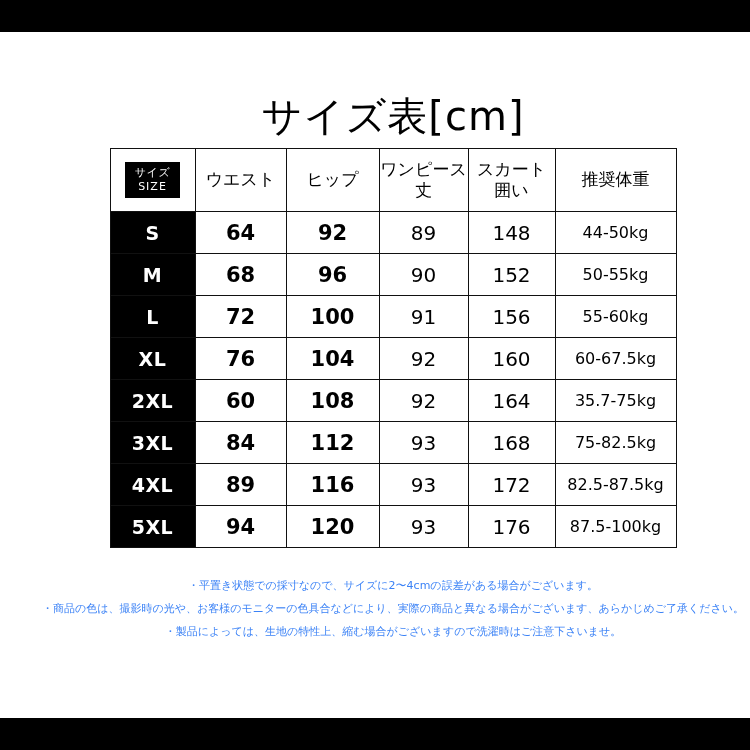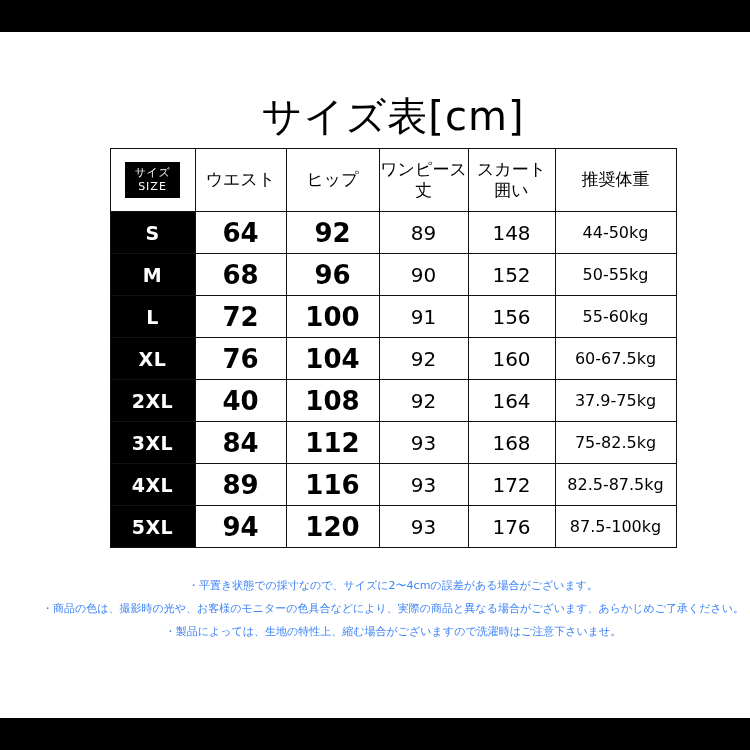--- a/index.html
+++ b/index.html
@@ -88,21 +88,21 @@
     padding: 4px 10px 5px 10px;
     letter-spacing: 0.5px;
     font-family: "DejaVu Sans", sans-serif;
   }
   .size-badge .l2 {
     display: block;
     letter-spacing: 1px;
   }
   tbody td {
     height: 41px;
-    font-size: 26px;
+    font-size: 21px;
     font-weight: 700;
   }
   tbody td.sz {
     background: #000000;
     color: #ffffff;
     font-size: 19px;
     font-weight: 700;
     letter-spacing: 0.5px;
   }
   tbody td.plain {
@@ -181,25 +181,25 @@
         <tr>
           <td class="sz">XL</td>
           <td>76</td>
           <td>104</td>
           <td class="plain">92</td>
           <td class="plain">160</td>
           <td class="weight">60-67.5kg</td>
         </tr>
         <tr>
           <td class="sz">2XL</td>
-          <td>40</td>
+          <td>60</td>
           <td>108</td>
           <td class="plain">92</td>
           <td class="plain">164</td>
-          <td class="weight">37.9-75kg</td>
+          <td class="weight">35.7-75kg</td>
         </tr>
         <tr>
           <td class="sz">3XL</td>
           <td>84</td>
           <td>112</td>
           <td class="plain">93</td>
           <td class="plain">168</td>
           <td class="weight">75-82.5kg</td>
         </tr>
         <tr>

